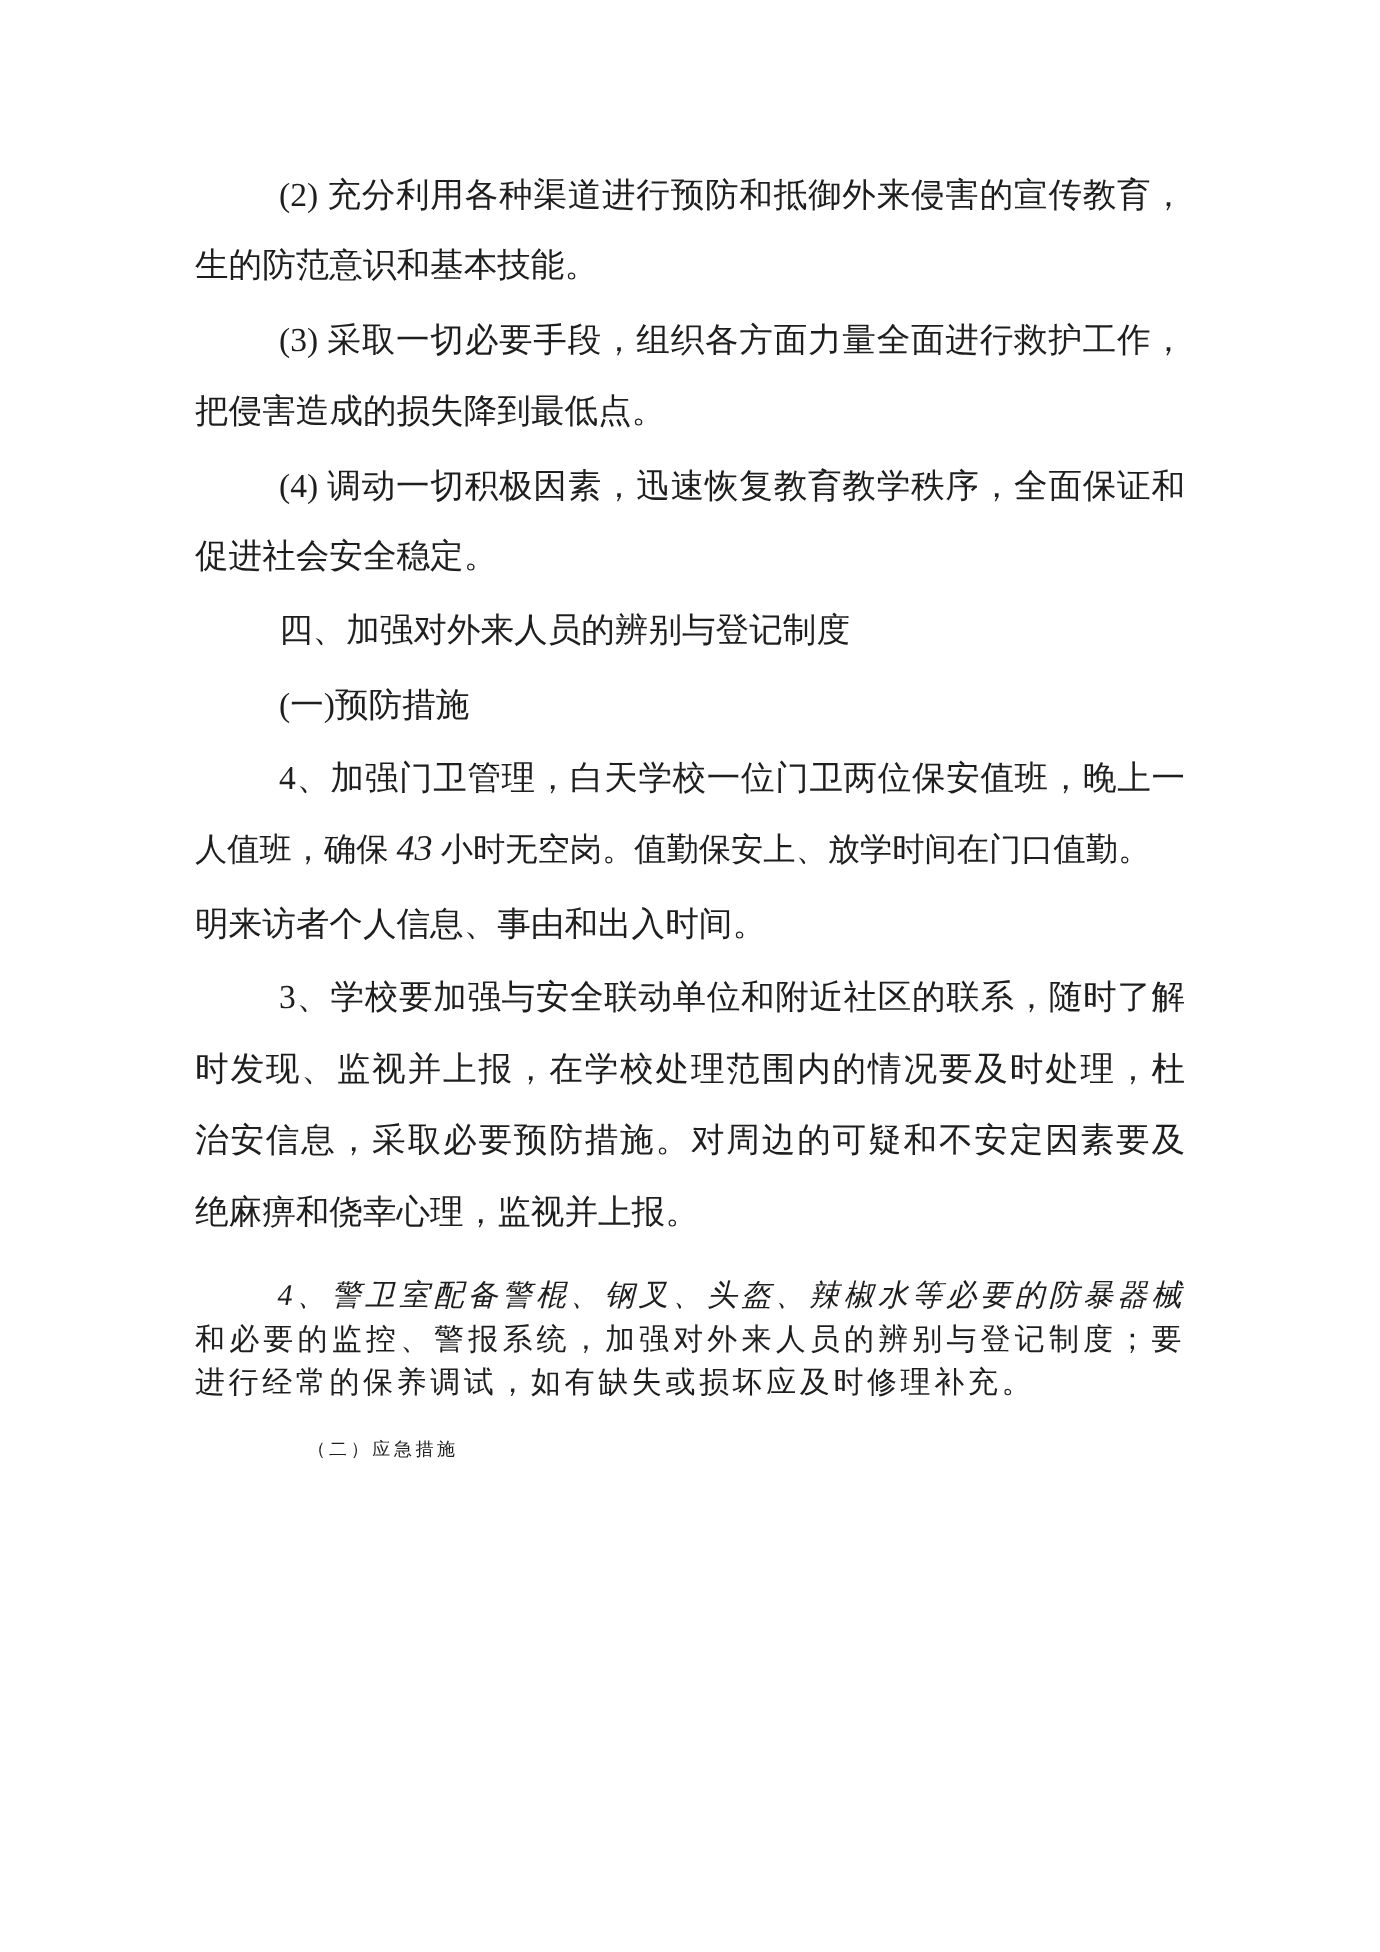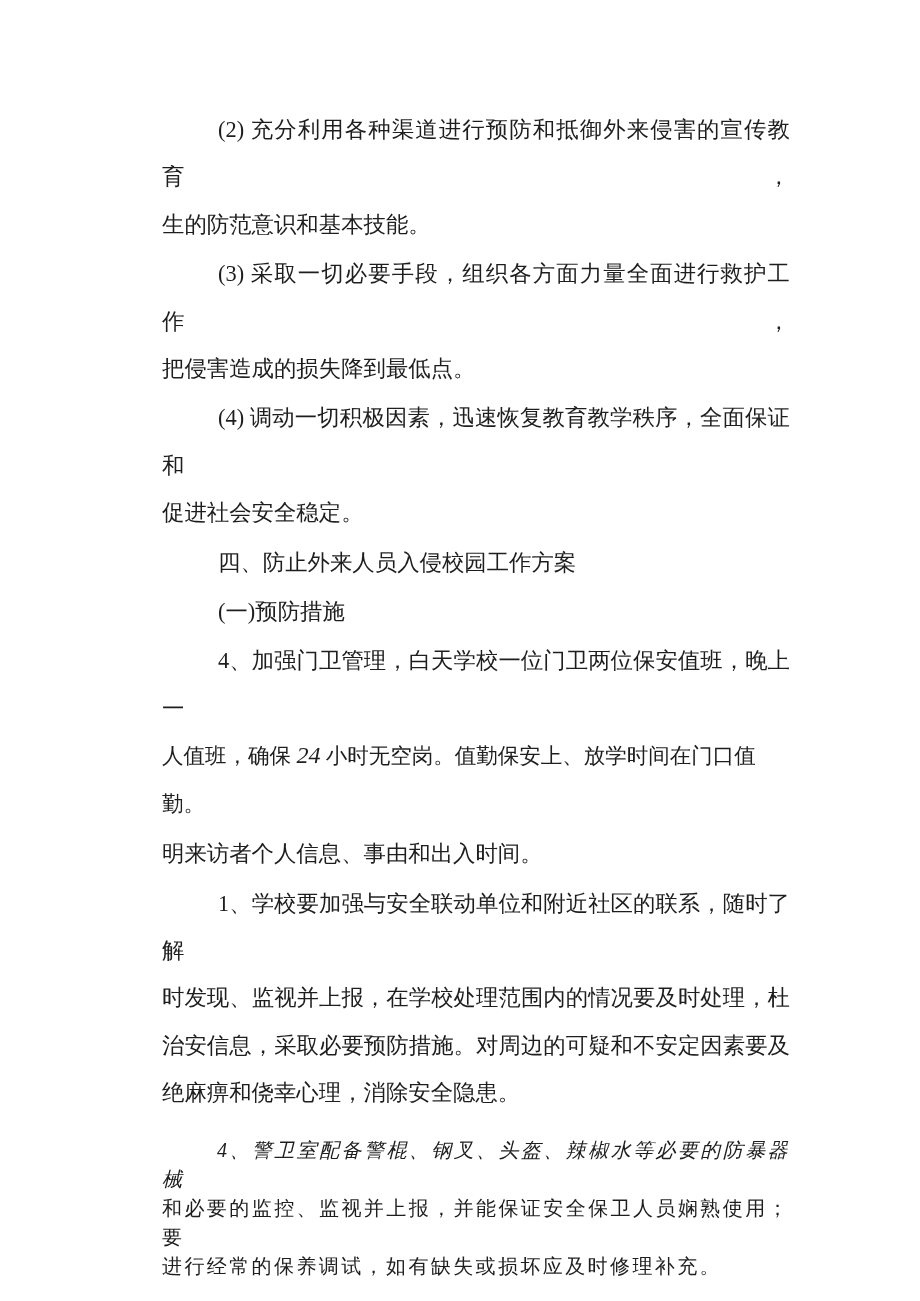--- a/index.html
+++ b/index.html
@@ -11,21 +11,20 @@
     padding:106px 130px 0 130px;
     overflow:hidden;
     color:#1e1e1e;
     font-family:"Liberation Serif","DejaVu Serif",serif;
   }
   .para{margin:0 0 2px 0;}
   .line{
     font-size:22.4px;
     line-height:47.4px;
     white-space:normal;
-    margin-left:32px;
   }
   .jl{ 
     text-align:justify;
     text-justify:inter-character;
     text-align-last:justify;
   }
   .ind{text-indent:56px;}          
   .tight{font-size:21.5px;}        
   .num{
     font-style:italic;
@@ -64,48 +63,48 @@
     <div class="line ind jl">(3) 采取一切必要手段，组织各方面力量全面进行救护工作，</div>
     <div class="line">把侵害造成的损失降到最低点。</div>
   </div>
 
   <div class="para">
     <div class="line ind jl">(4) 调动一切积极因素，迅速恢复教育教学秩序，全面保证和</div>
     <div class="line">促进社会安全稳定。</div>
   </div>
 
   <div class="para">
-    <div class="line ind">四、防止外来人员入侵校园工作方案</div>
+    <div class="line ind">四、加强对外来人员的辨别与登记制度</div>
   </div>
 
   <div class="para">
     <div class="line ind">(一)预防措施</div>
   </div>
 
   <div class="para">
     <div class="line ind jl">4、加强门卫管理，白天学校一位门卫两位保安值班，晚上一</div>
     <div class="line tight">
-      <span>人值班，确保 </span><span class="num">24</span><span> 小时无空岗。值勤保安上、放学时间在门口值勤。</span>
+      <span>人值班，确保 </span><span class="num">43</span><span> 小时无空岗。值勤保安上、放学时间在门口值勤。</span>
     </div>
   </div>
 
   <div class="para">
     <div class="line">明来访者个人信息、事由和出入时间。</div>
   </div>
 
   <div class="para">
-    <div class="line ind jl">1、学校要加强与安全联动单位和附近社区的联系，随时了解</div>
+    <div class="line ind jl">3、学校要加强与安全联动单位和附近社区的联系，随时了解</div>
     <div class="line jl">时发现、监视并上报，在学校处理范围内的情况要及时处理，杜</div>
     <div class="line jl">治安信息，采取必要预防措施。对周边的可疑和不安定因素要及</div>
-    <div class="line">绝麻痹和侥幸心理，消除安全隐患。</div>
+    <div class="line">绝麻痹和侥幸心理，监视并上报。</div>
   </div>
 
   <div class="para small">
     <div class="line ind jl">4、警卫室配备警棍、钢叉、头盔、辣椒水等必要的防暴器械</div>
-    <div class="line jl">和必要的监控、监视并上报，并能保证安全保卫人员娴熟使用；要</div>
+    <div class="line jl">和必要的监控、警报系统，加强对外来人员的辨别与登记制度；要</div>
     <div class="line">进行经常的保养调试，如有缺失或损坏应及时修理补充。</div>
   </div>
 
   <div class="para">
     <div class="line h2line">（二）应急措施</div>
   </div>
 
 </div>
 
 </body></html>

